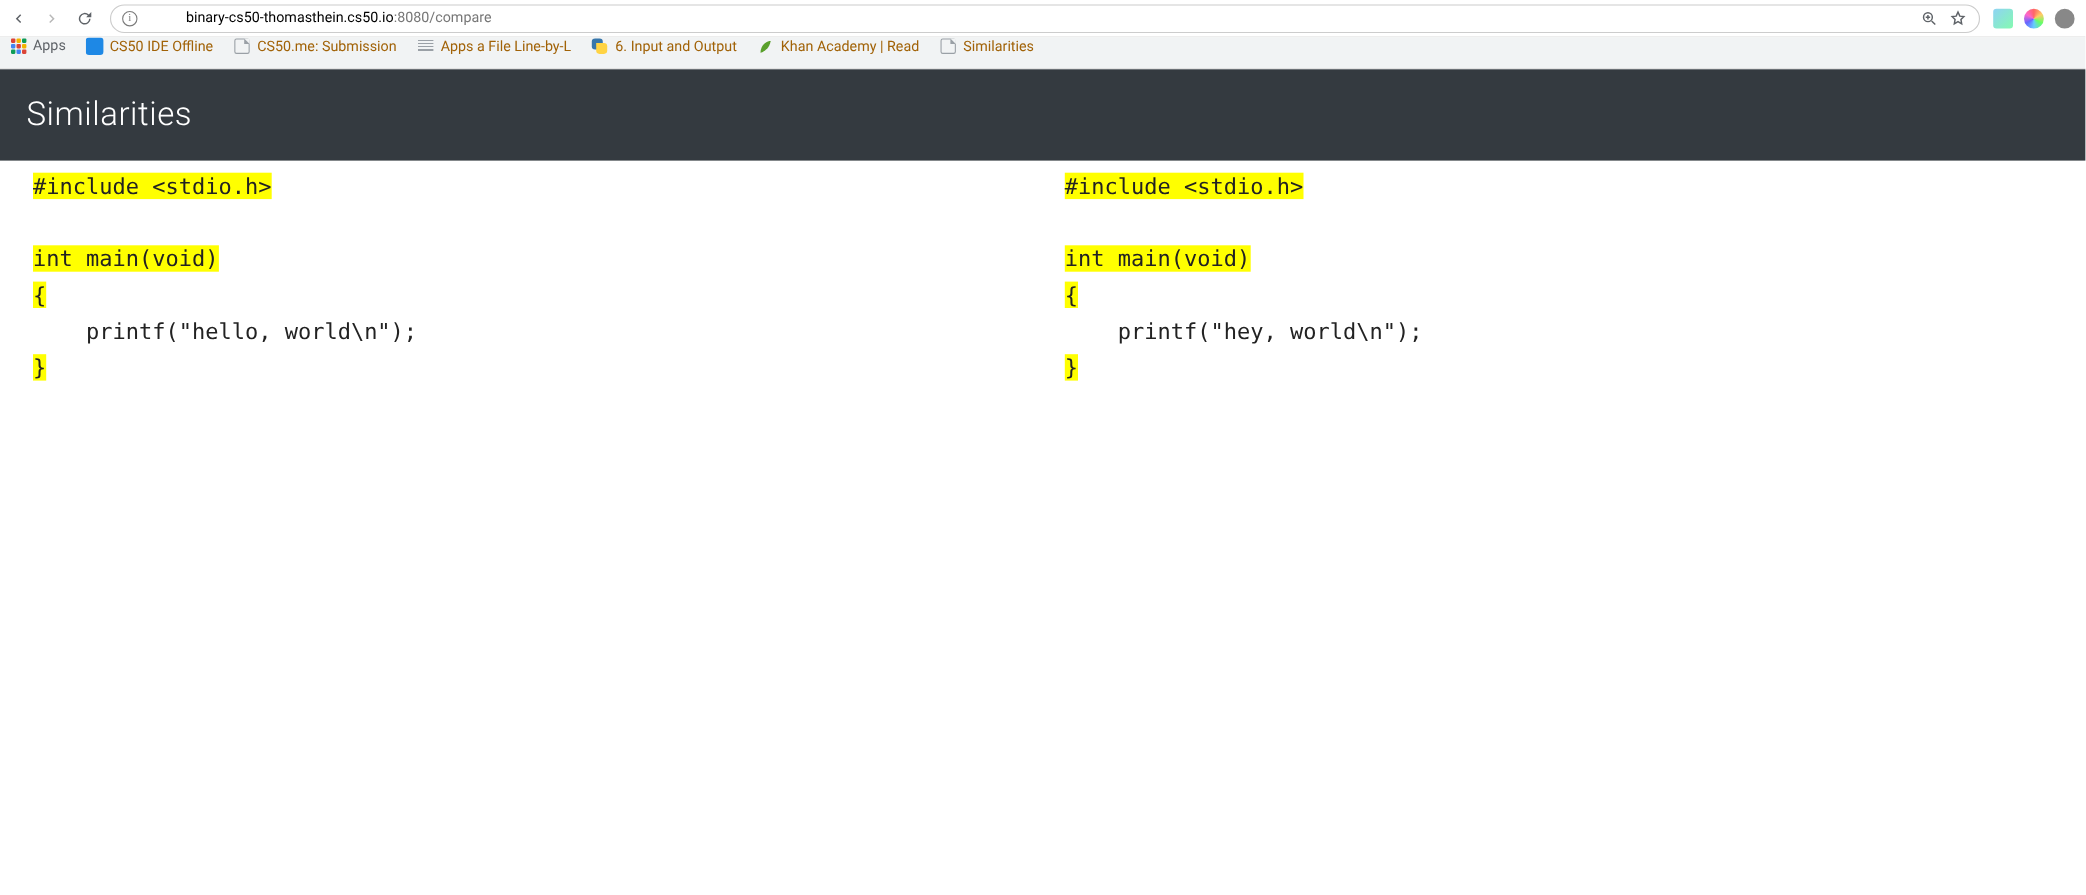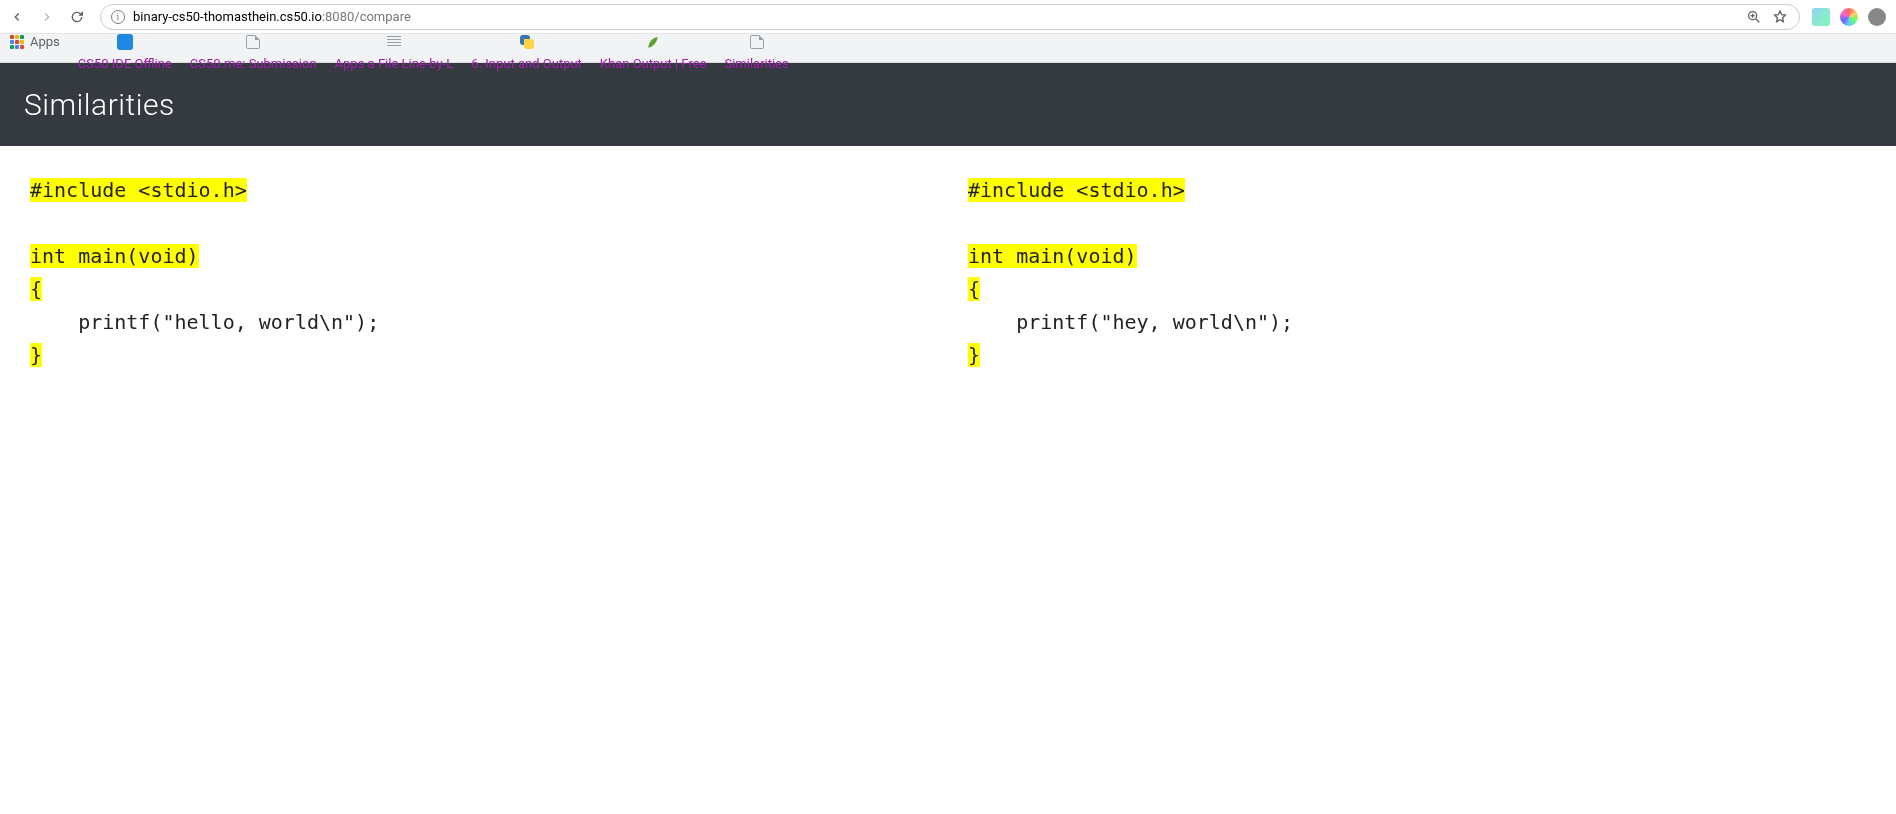--- a/index.html
+++ b/index.html
@@ -48,21 +48,21 @@
       width: 14px; height: 14px;
       border: 1px solid #7b7b7b;
       border-radius: 50%;
       display: flex;
       align-items: center;
       justify-content: center;
       font-size: 10px;
       color: #7b7b7b;
       font-family: serif;
     }
-    .url-text { color: #333; font-size: 13px; }
+    .url-text { color: #333; font-size: 13px; margin-left: 36px; }
     .url-text .host { color: #000; }
     .url-text .port { color: #777; }
     .url-text .path { color: #777; }
     .toolbar-right {
       display: flex;
       align-items: center;
       gap: 10px;
       padding-right: 4px;
     }
     .toolbar-icon {
@@ -99,22 +99,22 @@
     .apps-grid span:nth-child(2){background:#f4b400}
     .apps-grid span:nth-child(3){background:#0f9d58}
     .apps-grid span:nth-child(4){background:#4285f4}
     .apps-grid span:nth-child(5){background:#db4437}
     .apps-grid span:nth-child(6){background:#f4b400}
     .apps-grid span:nth-child(7){background:#0f9d58}
     .apps-grid span:nth-child(8){background:#4285f4}
     .apps-grid span:nth-child(9){background:#db4437}
     .bookmark {
       display: flex; align-items: center; gap: 6px;
-      color: #a21caf; font-size: 13px; cursor: pointer;
-      max-width: 200px; white-space: nowrap; overflow: hidden; text-overflow: ellipsis; flex-direction: column;
+      color: #a16207; font-size: 13px; cursor: pointer;
+      max-width: 200px; white-space: nowrap; overflow: hidden; text-overflow: ellipsis;
     }
     .bm-icon { width:16px; height:16px; display:flex; align-items:center; justify-content:center; flex-shrink:0; }
     .bm-favicon-generic {
       width:14px; height:14px; border:1px solid #9aa0a6; border-radius:2px; position:relative;
     }
     .bm-favicon-generic::after {
       content:''; position:absolute; top:-1px; right:-1px;
       border-top:5px solid #f1f3f4; border-left:5px solid #9aa0a6;
     }
     .bm-blue { width:16px; height:16px; background:#1e88e5; border-radius:3px; }
@@ -145,21 +145,21 @@
     }
     .page-header h1 {
       font-weight: 300;
       font-size: 30px;
       letter-spacing: 0.5px;
     }
 
     
     .compare {
       display: flex;
-      padding: 28px 30px;
+      padding: 7px 30px;
       gap: 40px;
     }
     .pane {
       flex: 1;
       font-family: "Menlo","Consolas","DejaVu Sans Mono",monospace;
       font-size: 20px;
       line-height: 1.65;
       white-space: pre;
       color: #222;
     }
@@ -250,21 +250,21 @@
         <div class="bm-python"></div>
       </div>
     <span>6. Input and Output</span>
   </div>
   <div class="bookmark">
     <div class="bm-icon bm-leaf">
       <svg viewBox="0 0 24 24">
           <path d="M5 21c0-8 6-16 14-16-2 10-8 14-14 16z"></path>
         </svg>
     </div>
-    <span>Khan Output | Free</span>
+    <span>Khan Academy | Read</span>
   </div>
   <div class="bookmark">
     <div class="bm-icon">
         <div class="bm-favicon-generic"></div>
       </div>
     <span>Similarities</span>
   </div>
 </div>
 
 <div class="page-header">

